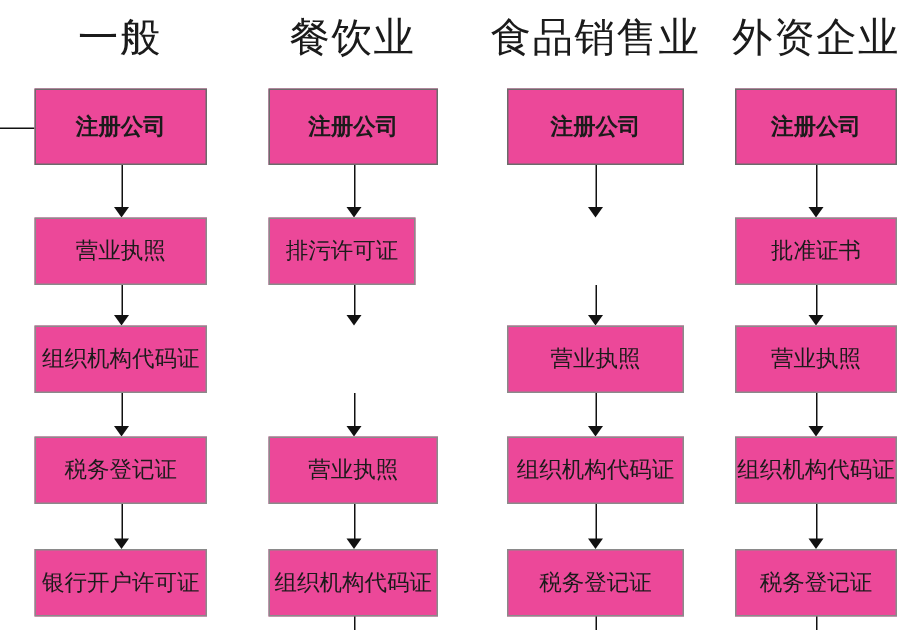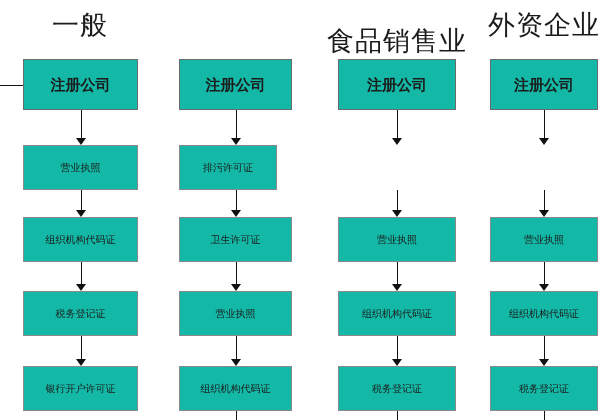--- a/index.html
+++ b/index.html
@@ -22,38 +22,38 @@
     font-size: 27px;
     line-height: 34px;
     color: #1b1b1b;
     white-space: nowrap;
     letter-spacing: 1px;
   }
   .node {
     position: absolute;
     box-sizing: border-box;
     border: 1px solid #8a8a8a;
-    background: #14b8a6;
+    background: #ec4899;
     display: flex;
     align-items: center;
     justify-content: center;
     color: #1b1b1b;
     font-size: 13px;
     line-height: 16px;
     white-space: nowrap;
   }
   .node.head {
     border-color: #6b6b6b;
     font-family: "Liberation Serif", "DejaVu Serif", serif;
     font-weight: bold;
     font-size: 15px;
   }
   .node.sub {
     font-family: "Liberation Sans", "DejaVu Sans", sans-serif;
-    font-size: 10px;
+    font-size: 15px;
   }
   .connector {
     position: absolute;
     width: 0;
     border-left: 1.4px solid #111111;
   }
   .arrowhead {
     position: absolute;
     width: 0;
     height: 0;
@@ -79,52 +79,53 @@
     <div class="node sub" style="left: 23px; top: 145px; width: 115px; height: 45px;">营业执照</div>
     <div class="connector" style="left: 80.5px; top: 190px; height: 22px;"></div>
     <div class="arrowhead" style="left: 75.5px; top: 210px;"></div>
     <div class="node sub" style="left: 23px; top: 217px; width: 115px; height: 45px;">组织机构代码证</div>
     <div class="connector" style="left: 80.5px; top: 262px; height: 24px;"></div>
     <div class="arrowhead" style="left: 75.5px; top: 284px;"></div>
     <div class="node sub" style="left: 23px; top: 291px; width: 115px; height: 45px;">税务登记证</div>
     <div class="connector" style="left: 80.5px; top: 336px; height: 25px;"></div>
     <div class="arrowhead" style="left: 75.5px; top: 359px;"></div>
     <div class="node sub" style="left: 23px; top: 366px; width: 115px; height: 45px;">银行开户许可证</div>
+    <div class="col-title" style="left: 125px; top: 8px; width: 220px;">餐饮业</div>
     <div class="node head" style="left: 179px; top: 59px; width: 113px; height: 51px;">注册公司</div>
     <div class="connector" style="left: 235.5px; top: 110px; height: 30px;"></div>
     <div class="arrowhead" style="left: 230.5px; top: 138px;"></div>
     <div class="node sub" style="left: 179px; top: 145px; width: 98px; height: 45px;">排污许可证</div>
     <div class="connector" style="left: 235.5px; top: 190px; height: 22px;"></div>
     <div class="arrowhead" style="left: 230.5px; top: 210px;"></div>
-    <div class="node sub" style="left: 179px; top: 217px; width: 113px; height: 45px;">卫生许可证</div>
     <div class="connector" style="left: 235.5px; top: 262px; height: 24px;"></div>
     <div class="arrowhead" style="left: 230.5px; top: 284px;"></div>
     <div class="node sub" style="left: 179px; top: 291px; width: 113px; height: 45px;">营业执照</div>
     <div class="connector" style="left: 235.5px; top: 336px; height: 25px;"></div>
     <div class="arrowhead" style="left: 230.5px; top: 359px;"></div>
     <div class="node sub" style="left: 179px; top: 366px; width: 113px; height: 45px;">组织机构代码证</div>
     <div class="connector" style="left: 235.5px; top: 411px; height: 9px;"></div>
-    <div class="col-title" style="left: 287px; top: 24px; width: 220px;">食品销售业</div>
+    <div class="col-title" style="left: 287px; top: 8px; width: 220px;">食品销售业</div>
     <div class="node head" style="left: 338px; top: 59px; width: 118px; height: 51px;">注册公司</div>
     <div class="connector" style="left: 397px; top: 110px; height: 30px;"></div>
     <div class="arrowhead" style="left: 392px; top: 138px;"></div>
     <div class="connector" style="left: 397px; top: 190px; height: 22px;"></div>
     <div class="arrowhead" style="left: 392px; top: 210px;"></div>
     <div class="node sub" style="left: 338px; top: 217px; width: 118px; height: 45px;">营业执照</div>
     <div class="connector" style="left: 397px; top: 262px; height: 24px;"></div>
     <div class="arrowhead" style="left: 392px; top: 284px;"></div>
     <div class="node sub" style="left: 338px; top: 291px; width: 118px; height: 45px;">组织机构代码证</div>
     <div class="connector" style="left: 397px; top: 336px; height: 25px;"></div>
     <div class="arrowhead" style="left: 392px; top: 359px;"></div>
     <div class="node sub" style="left: 338px; top: 366px; width: 118px; height: 45px;">税务登记证</div>
     <div class="connector" style="left: 397px; top: 411px; height: 9px;"></div>
     <div class="col-title" style="left: 434px; top: 8px; width: 220px;">外资企业</div>
     <div class="node head" style="left: 490px; top: 59px; width: 108px; height: 51px;">注册公司</div>
     <div class="connector" style="left: 544px; top: 110px; height: 30px;"></div>
     <div class="arrowhead" style="left: 539px; top: 138px;"></div>
+    <div class="node sub" style="left: 490px; top: 145px; width: 108px; height: 45px;">批准证书</div>
     <div class="connector" style="left: 544px; top: 190px; height: 22px;"></div>
     <div class="arrowhead" style="left: 539px; top: 210px;"></div>
     <div class="node sub" style="left: 490px; top: 217px; width: 108px; height: 45px;">营业执照</div>
     <div class="connector" style="left: 544px; top: 262px; height: 24px;"></div>
     <div class="arrowhead" style="left: 539px; top: 284px;"></div>
     <div class="node sub" style="left: 490px; top: 291px; width: 108px; height: 45px;">组织机构代码证</div>
     <div class="connector" style="left: 544px; top: 336px; height: 25px;"></div>
     <div class="arrowhead" style="left: 539px; top: 359px;"></div>
     <div class="node sub" style="left: 490px; top: 366px; width: 108px; height: 45px;">税务登记证</div>
     <div class="connector" style="left: 544px; top: 411px; height: 9px;"></div>

